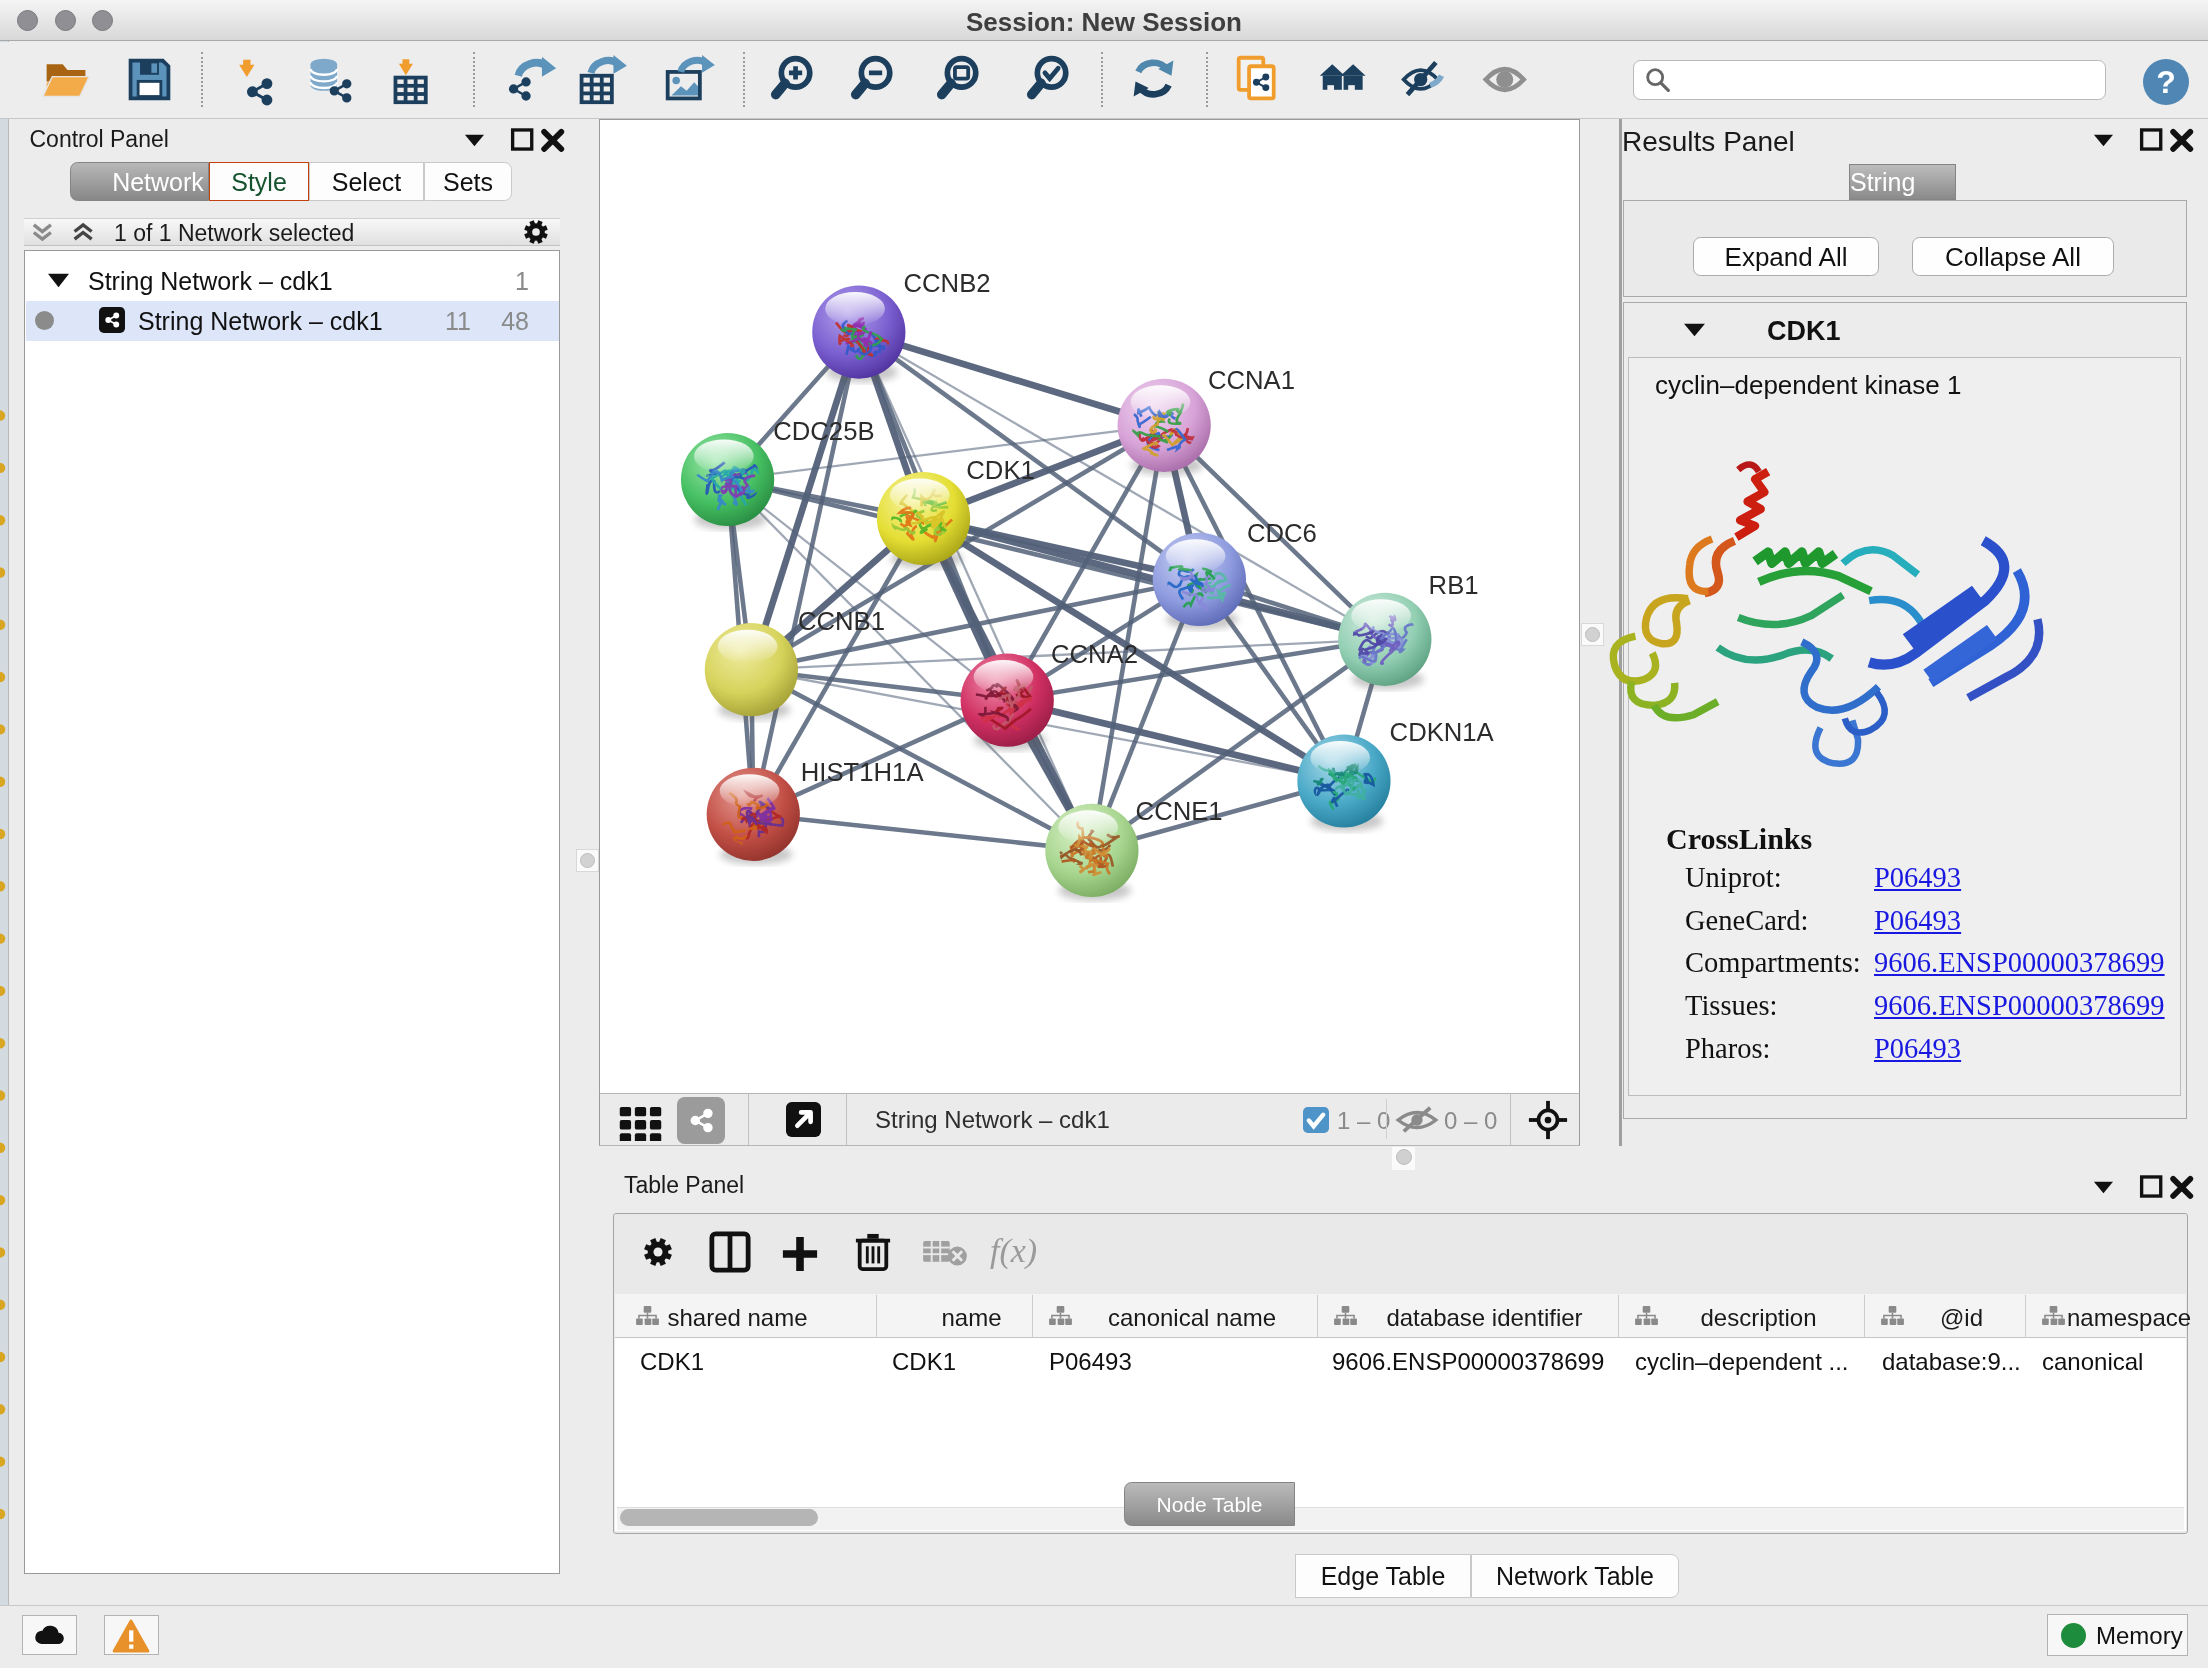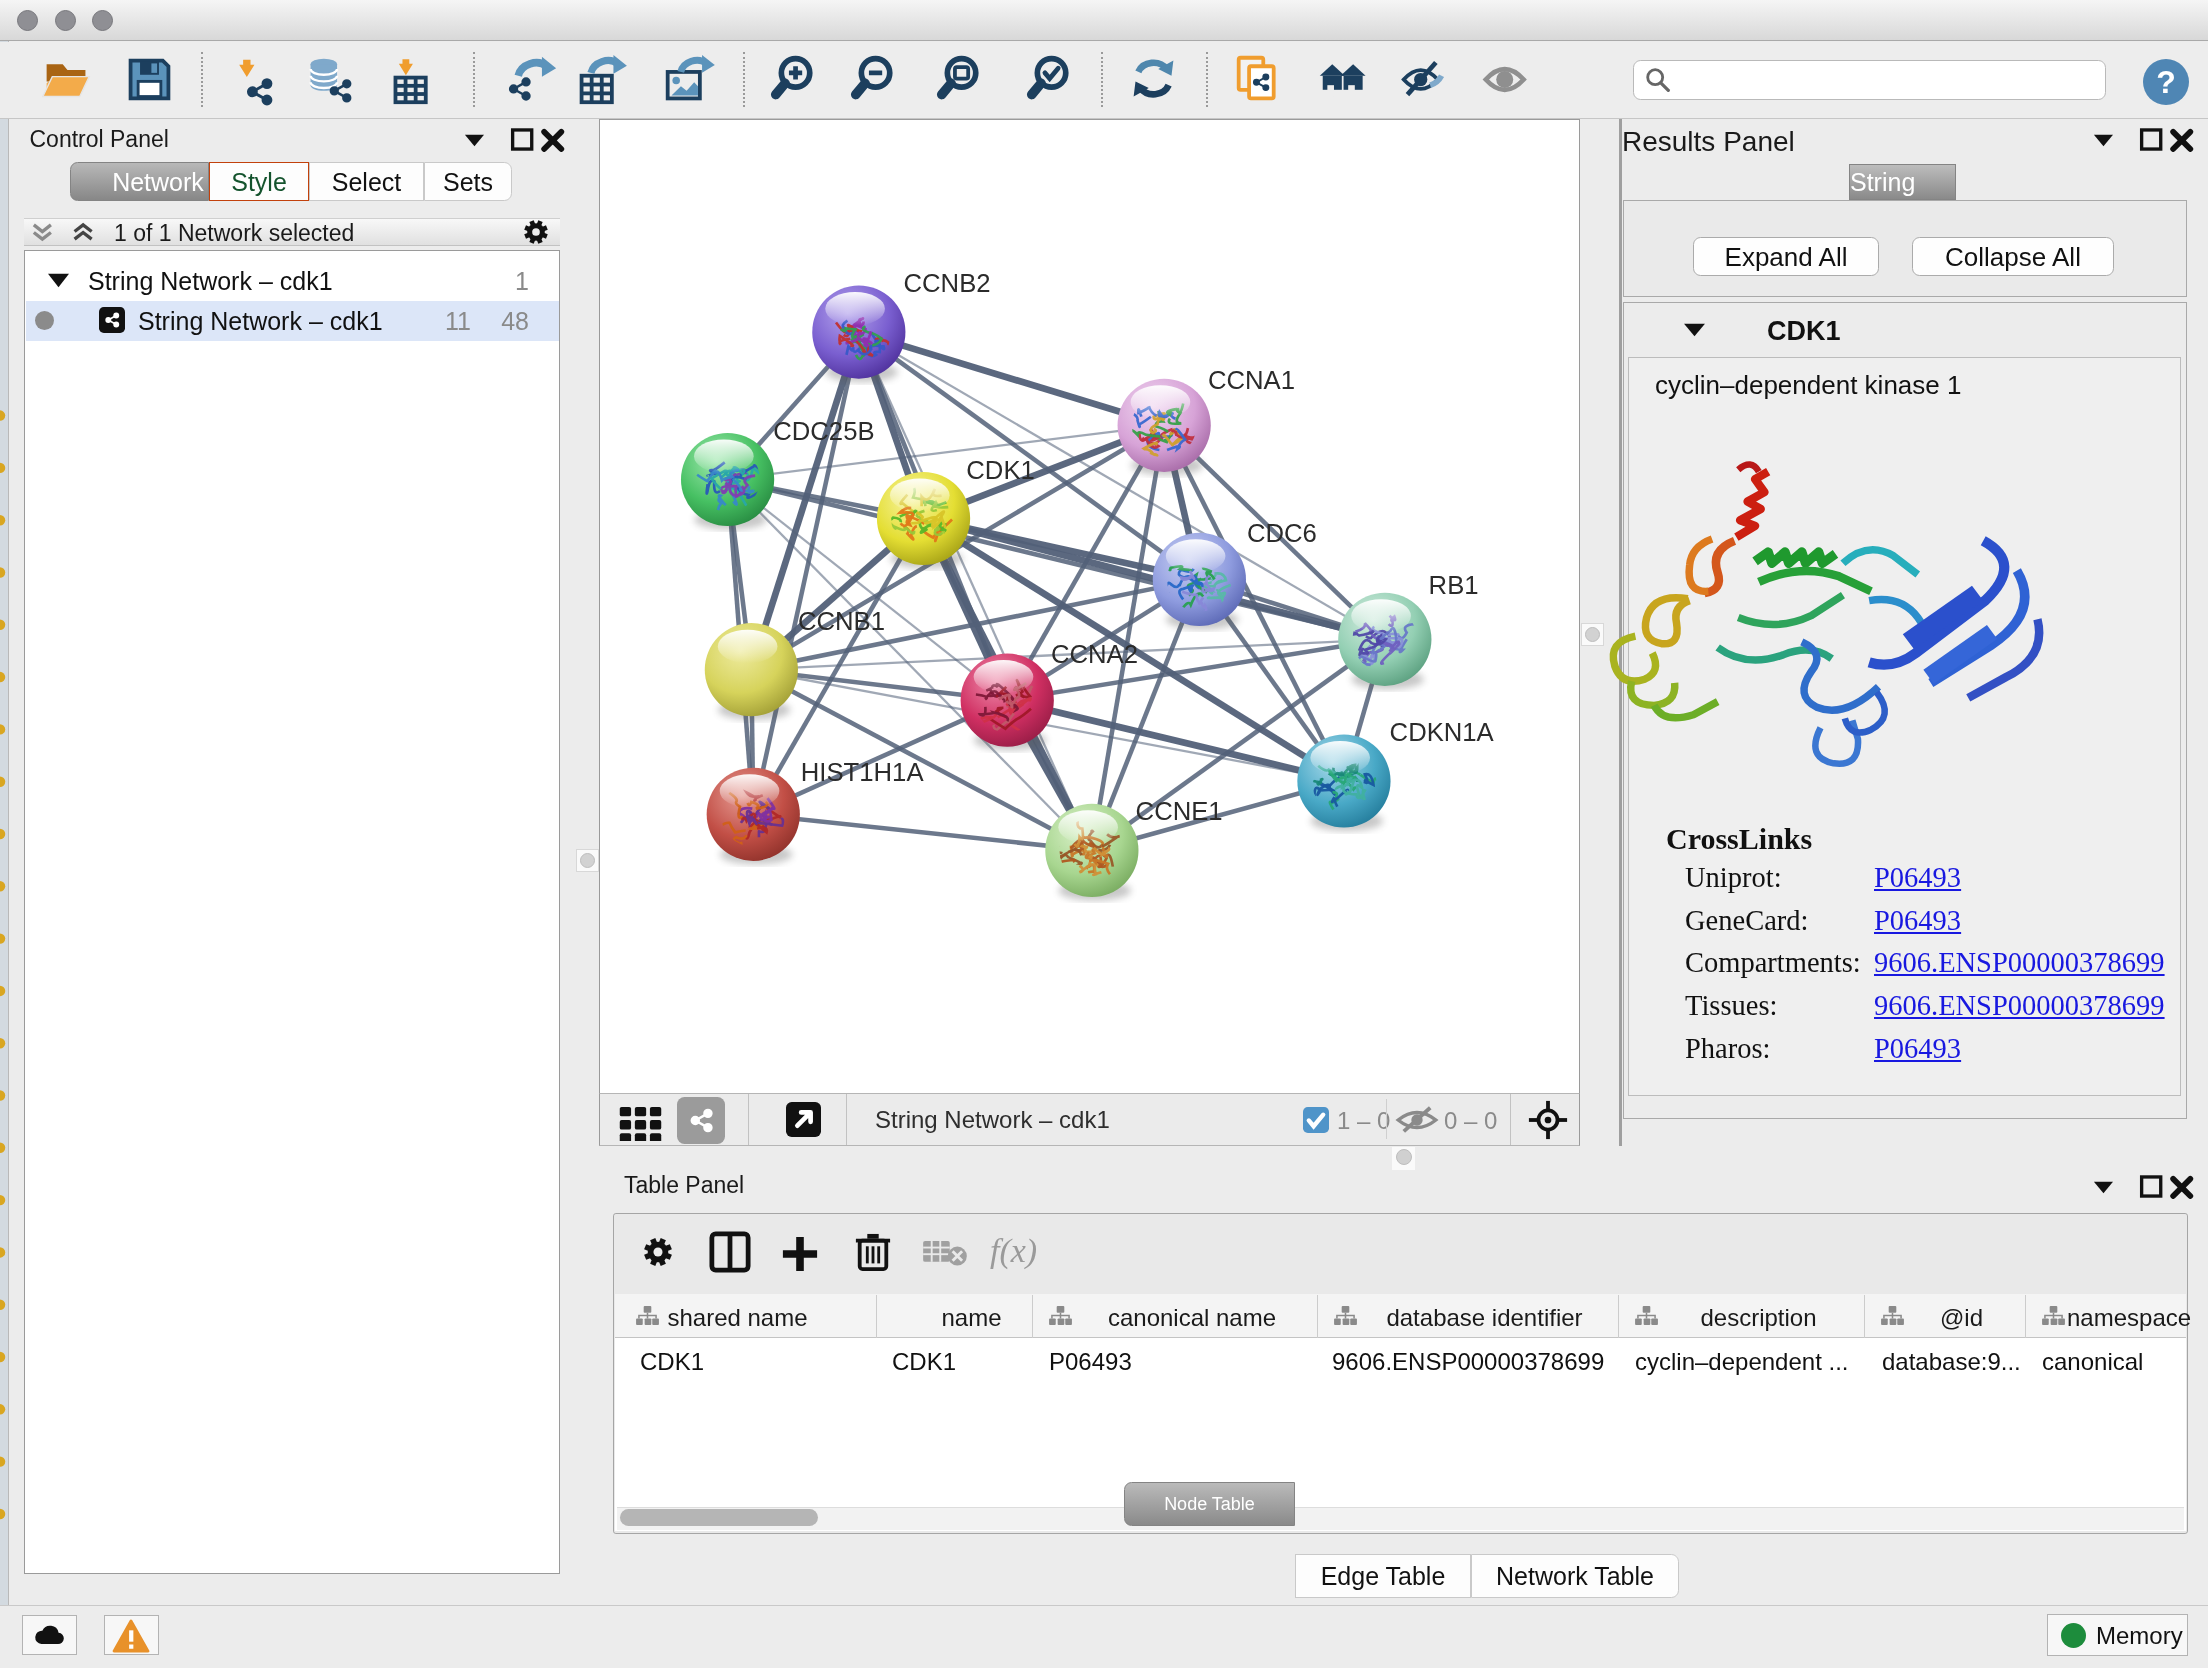--- a/index.html
+++ b/index.html
@@ -28,20 +28,21 @@
       <circle cx="0" cy="1427" r="5.5" fill="#d9a621"></circle>
       <circle cx="0" cy="1482" r="5.5" fill="#d9a621"></circle>
       <circle cx="0" cy="1537" r="5.5" fill="#d9a621"></circle>
       <circle cx="0" cy="1592" r="5.5" fill="#d9a621"></circle>
     </svg>
 <div style="position:absolute;left:7.6px;top:41px;width:1.9px;height:1627px;background:#b9b9b9;"></div>
 <div style="position:absolute;left:0;top:0;width:2208px;height:41px;background:linear-gradient(#f5f5f5,#d8d8d8);border-bottom:1px solid #a9a9a9;"></div>
 <div style="position:absolute;left:17px;top:9.5px;width:21px;height:21px;border-radius:50%;background:#8f8f94;border:1px solid #77777c;"></div>
 <div style="position:absolute;left:55px;top:9.5px;width:21px;height:21px;border-radius:50%;background:#8f8f94;border:1px solid #77777c;"></div>
 <div style="position:absolute;left:92px;top:9.5px;width:21px;height:21px;border-radius:50%;background:#8f8f94;border:1px solid #77777c;"></div>
+<div style="position:absolute;left:0;top:6.7px;width:2208px;height:28.5px;text-align:center;font-size:26px;font-weight:600;color:#3e3e3e;">Session: New Session</div>
 <div style="position:absolute;left:0;top:42px;width:2208px;height:77px;background:#ededed;border-bottom:1px solid #c6c6c6;"></div>
 <svg style="position:absolute;left:40px;top:53px" width="53" height="53" viewBox="0 0 56 56">
       <path d="M7 12 h17 l5 6 h19 v12 H7 z" fill="#a96413"></path>
       <path d="M7 32 v14 h35 l9 -20 H14 z" fill="#f3ab4a"></path>
       <path d="M3 46 L13 25 H52 L42 46 z" fill="#f3ab4a" stroke="#e5e5e5" stroke-width="1.5"></path>
     </svg>
 <svg style="position:absolute;left:123px;top:53px" width="53" height="53" viewBox="0 0 56 56">
       <path d="M8 8 h34 l6 6 v34 h-40 z" fill="#5b93bb" stroke="#1c3f5e" stroke-width="4"></path>
       <rect x="18" y="9" width="20" height="14" fill="#1c3f5e"></rect>
       <rect x="30" y="11" width="6" height="10" fill="#5b93bb"></rect>
@@ -906,21 +907,21 @@
 <div style="position:absolute;left:2067px;top:1304px;width:114px;height:25px;font-size:24px;color:#1a1a1a;text-align:center;">namespace</div>
 <div style="position:absolute;left:640px;top:1348px;width:228px;height:27px;font-size:24px;color:#111;white-space:nowrap;overflow:hidden;">CDK1</div>
 <div style="position:absolute;left:892px;top:1348px;width:133px;height:27px;font-size:24px;color:#111;white-space:nowrap;overflow:hidden;">CDK1</div>
 <div style="position:absolute;left:1049px;top:1348px;width:257px;height:27px;font-size:24px;color:#111;white-space:nowrap;overflow:hidden;">P06493</div>
 <div style="position:absolute;left:1332px;top:1348px;width:281px;height:27px;font-size:24px;color:#111;white-space:nowrap;overflow:hidden;">9606.ENSP00000378699</div>
 <div style="position:absolute;left:1635px;top:1348px;width:224px;height:27px;font-size:24px;color:#111;white-space:nowrap;overflow:hidden;">cyclin–dependent ...</div>
 <div style="position:absolute;left:1882px;top:1348px;width:138px;height:27px;font-size:24px;color:#111;white-space:nowrap;overflow:hidden;">database:9...</div>
 <div style="position:absolute;left:2042px;top:1348px;width:105px;height:27px;font-size:24px;color:#111;white-space:nowrap;overflow:hidden;">canonical</div>
 <div style="position:absolute;left:617px;top:1507px;width:1567px;height:23px;background:#f2f2f2;border-top:1px solid #ddd;"></div>
 <div style="position:absolute;left:620px;top:1509px;width:198px;height:17px;background:#b5b5b5;border-radius:8.6px;"></div>
-<div style="position:absolute;left:1124px;top:1482px;width:171px;height:44px;background:linear-gradient(#bababa,#8a8a8a);color:#fff;border:1px solid #848484;border-radius:7.6px 0 0 7.6px;font-size:18px;text-align:center;line-height:43px;">Node Table</div>
+<div style="position:absolute;left:1124px;top:1482px;width:171px;height:44px;background:linear-gradient(#bababa,#8a8a8a);color:#fff;border:1px solid #848484;border-radius:7.6px 0 0 7.6px;font-size:21px;text-align:center;line-height:43px;">Node Table</div>
 <div style="position:absolute;left:1295px;top:1554px;width:176px;height:44px;background:#fdfdfd;color:#111;border:1px solid #c9c9c9;font-size:25px;text-align:center;line-height:43px;">Edge Table</div>
 <div style="position:absolute;left:1471px;top:1554px;width:208px;height:44px;background:#fdfdfd;color:#111;border:1px solid #c9c9c9;border-radius:0 7.6px 7.6px 0;font-size:25px;text-align:center;line-height:43px;">Network Table</div>
 <div style="position:absolute;left:0px;top:1605px;width:2208px;height:63px;background:#ececec;border-top:1.9px solid #c9c9c9;"></div>
 <div style="position:absolute;left:22px;top:1615px;width:55px;height:40px;background:#f7f7f7;border:1.9px solid #b3b3b3;"></div>
 <svg style="position:absolute;left:29.5px;top:1623px" width="40" height="25" viewBox="0 0 42 26">
       <path d="M12 22 a7 7 0 0 1 1 -14 a9 9 0 0 1 17 2 a6 6 0 0 1 -1 12 z" fill="#111"></path>
     </svg>
 <div style="position:absolute;left:104px;top:1615px;width:55px;height:40px;background:#f7f7f7;border:1.9px solid #b3b3b3;"></div>
 <svg style="position:absolute;left:112px;top:1619px" width="38" height="34" viewBox="0 0 40 36">
       <path d="M20 2 L38 34 H2 z" fill="#e8912a" stroke="#e8912a" stroke-width="3" stroke-linejoin="round"></path>

